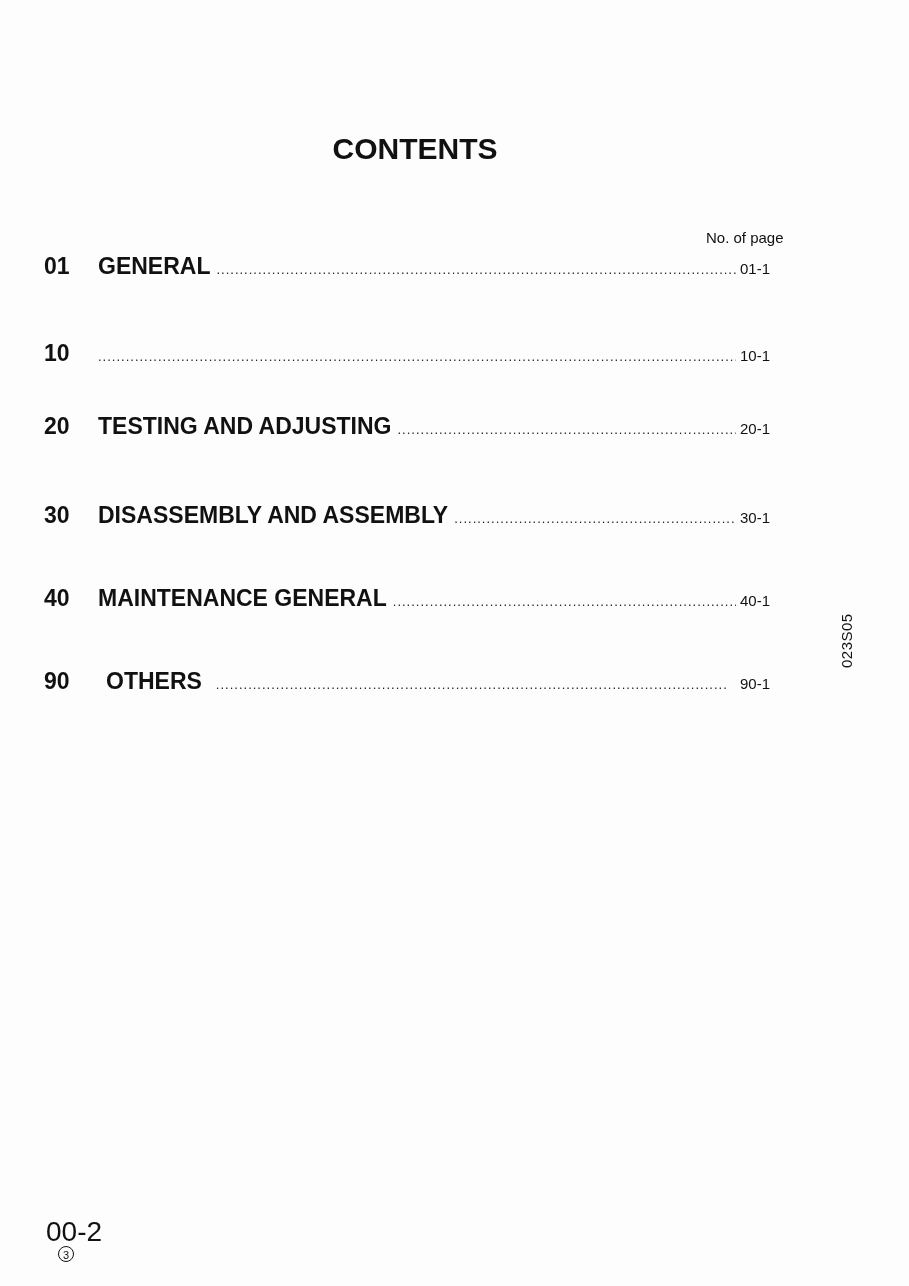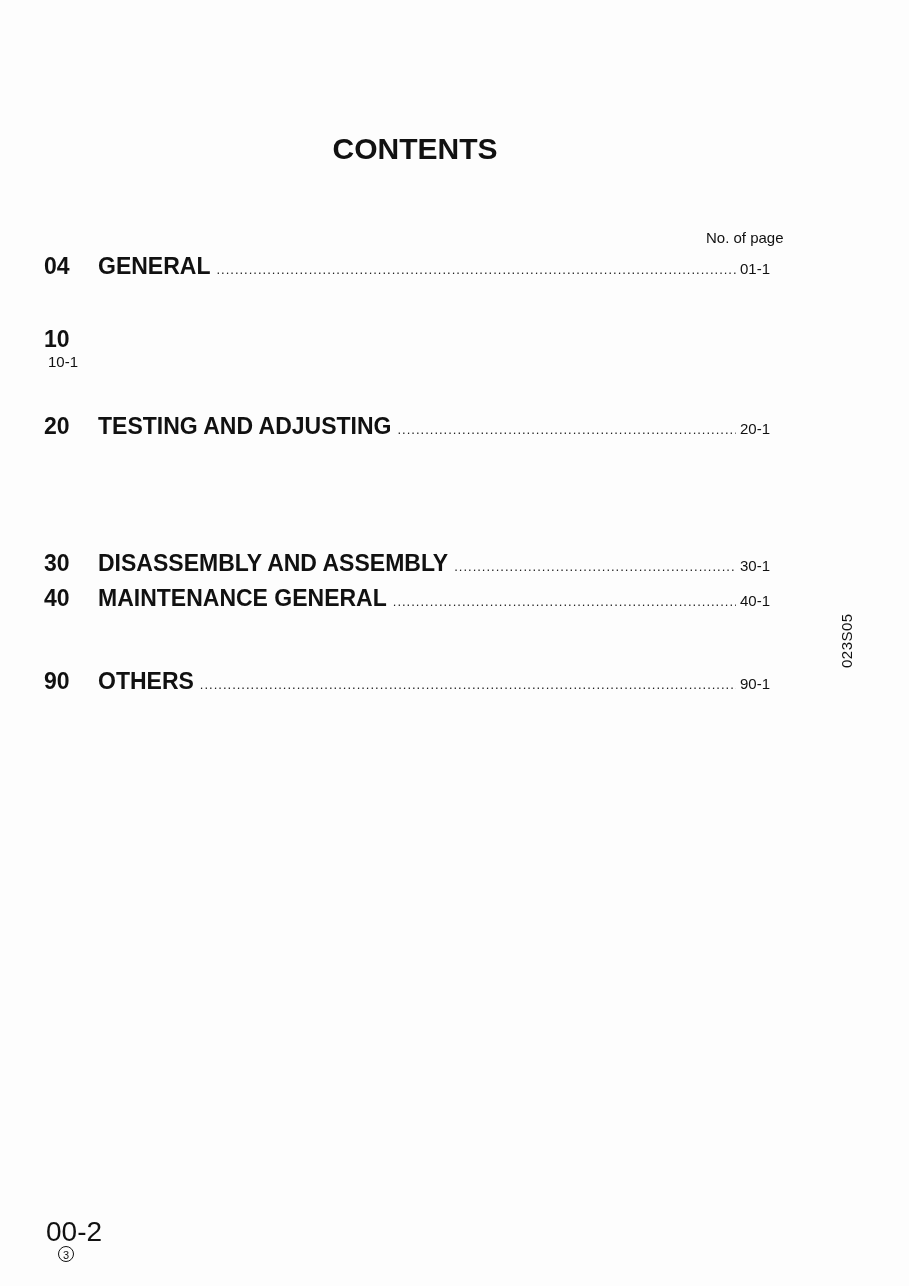--- a/index.html
+++ b/index.html
@@ -105,49 +105,49 @@
   </style>
 </head>
 <body>
 
 <div class="title">CONTENTS</div>
 
 <div class="no-of-page">No. of page</div>
 
 <div class="toc">
   <div class="toc-row" style="top:0px;">
-    <span class="toc-num">04</span>
+    <span class="toc-num">01</span>
     <span class="toc-title">GENERAL</span>
     <span class="toc-leader"></span>
     <span class="toc-page">01-1</span>
   </div>
-  <div class="toc-row" style="top:73px;flex-direction:column;">
+  <div class="toc-row" style="top:87px;">
     <span class="toc-num">10</span>
     <span class="toc-leader"></span>
     <span class="toc-page">10-1</span>
   </div>
   <div class="toc-row" style="top:160px;">
     <span class="toc-num">20</span>
     <span class="toc-title">TESTING AND ADJUSTING</span>
     <span class="toc-leader"></span>
     <span class="toc-page">20-1</span>
   </div>
-  <div class="toc-row" style="top:249px;margin-top:48px;">
+  <div class="toc-row" style="top:249px;">
     <span class="toc-num">30</span>
     <span class="toc-title">DISASSEMBLY AND ASSEMBLY</span>
     <span class="toc-leader"></span>
     <span class="toc-page">30-1</span>
   </div>
   <div class="toc-row" style="top:332px;">
     <span class="toc-num">40</span>
     <span class="toc-title">MAINTENANCE GENERAL</span>
     <span class="toc-leader"></span>
     <span class="toc-page">40-1</span>
   </div>
-  <div class="toc-row" style="top:415px;">
+  <div class="toc-row" style="top:415px;gap:8px;">
     <span class="toc-num">90</span>
     <span class="toc-title">OTHERS</span>
     <span class="toc-leader"></span>
     <span class="toc-page">90-1</span>
   </div>
 </div>
 
 <div class="side-code">023S05</div>
 
 <div class="footer-page">00-2</div>

